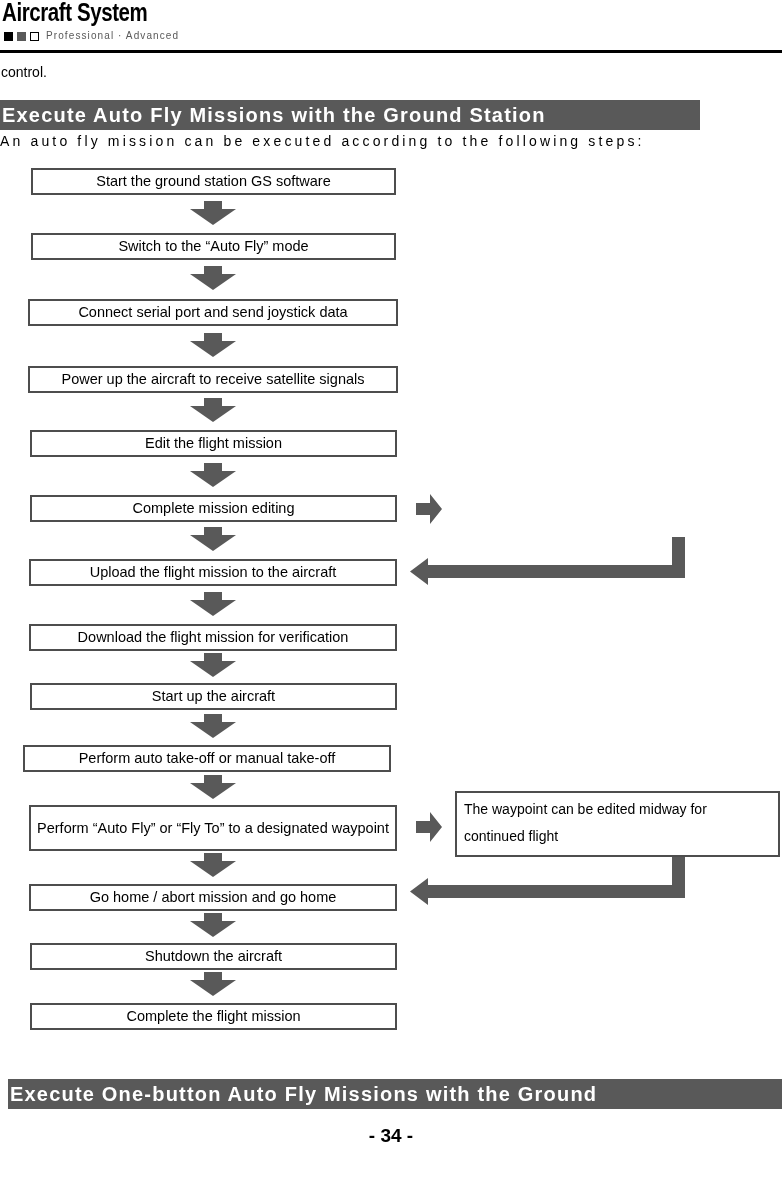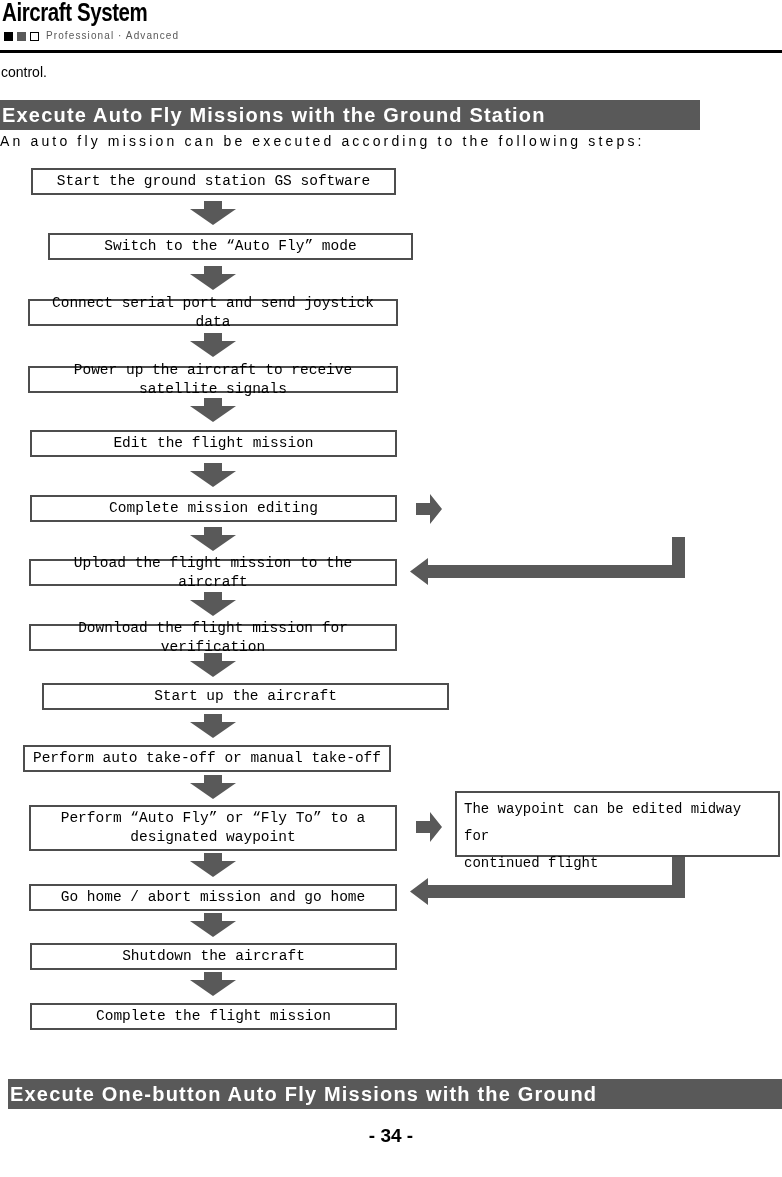--- a/index.html
+++ b/index.html
@@ -106,21 +106,20 @@
     white-space: nowrap;
     color: #000;
   }
 
   
   #flowchart {
     position: absolute;
     left: 0; top: 0;
     width: 782px;
     height: 1060px;
-    font-family: Liberation Mono, monospace;
   }
   .flow-box {
     position: absolute;
     box-sizing: border-box;
     border: 2px solid #4d4d4d;
     background: #ffffff;
     display: flex;
     align-items: center;
     justify-content: center;
     text-align: center;
@@ -199,28 +198,28 @@
 
 <div id="intro-text">control.</div>
 
 <div class="section-bar" id="section-bar-top">Execute Auto Fly Missions with the Ground Station</div>
 
 <div class="steps-intro">An auto fly mission can be executed according to the following steps:</div>
 
 <div id="flowchart">
 
   <div class="flow-box" style="left:31px;  top:168px;  width:365px; height:27px;">Start the ground station GS software</div>
-  <div class="flow-box" style="left:31px;  top:233px;  width:365px; height:27px;margin-left:17px;">Switch to the “Auto Fly” mode</div>
+  <div class="flow-box" style="left:31px;  top:233px;  width:365px; height:27px;">Switch to the “Auto Fly” mode</div>
   <div class="flow-box" style="left:28px;  top:299px;  width:370px; height:27px;text-align:center;">Connect serial port and send joystick data</div>
   <div class="flow-box" style="left:28px;  top:366px;  width:370px; height:27px;">Power up the aircraft to receive satellite signals</div>
   <div class="flow-box" style="left:30px;  top:430px;  width:367px; height:27px;">Edit the flight mission</div>
   <div class="flow-box" style="left:30px;  top:495px;  width:367px; height:27px;">Complete mission editing</div>
   <div class="flow-box" style="left:29px;  top:559px;  width:368px; height:27px;">Upload the flight mission to the aircraft</div>
   <div class="flow-box" style="left:29px;  top:624px;  width:368px; height:27px;">Download the flight mission for verification</div>
-  <div class="flow-box" style="left:30px;  top:683px;  width:407px; height:27px;margin-left:12px;">Start up the aircraft</div>
+  <div class="flow-box" style="left:30px;  top:683px;  width:367px; height:27px;">Start up the aircraft</div>
   <div class="flow-box" style="left:23px;  top:745px;  width:368px; height:27px;">Perform auto take-off or manual take-off</div>
   <div class="flow-box" style="left:29px;  top:805px;  width:368px; height:46px;">Perform “Auto Fly” or “Fly To” to a designated waypoint</div>
   <div class="flow-box" style="left:29px;  top:884px;  width:368px; height:27px;">Go home / abort mission and go home</div>
   <div class="flow-box" style="left:30px;  top:943px;  width:367px; height:27px;">Shutdown the aircraft</div>
   <div class="flow-box" style="left:30px;  top:1003px; width:367px; height:27px;">Complete the flight mission</div>
 
   <div class="arrow-down" style="left:190px; top:201px;">
     <svg width="46" height="24" viewBox="0 0 46 24" xmlns="http://www.w3.org/2000/svg">
       <path d="M14 0 H32 V8 L46 8 L23 24 L0 8 L14 8 Z" fill="#595959"></path>
     </svg>

